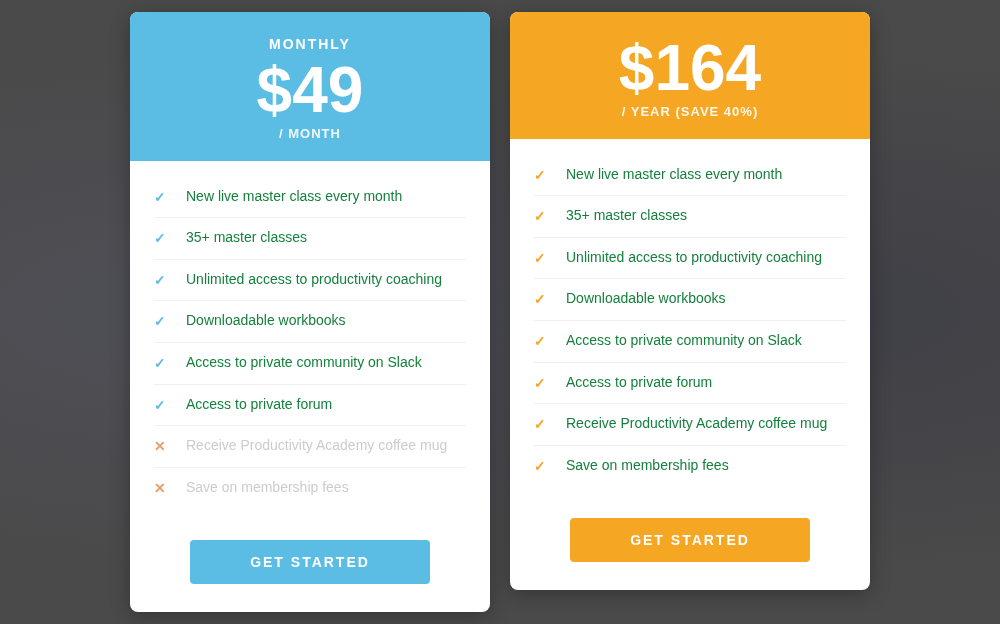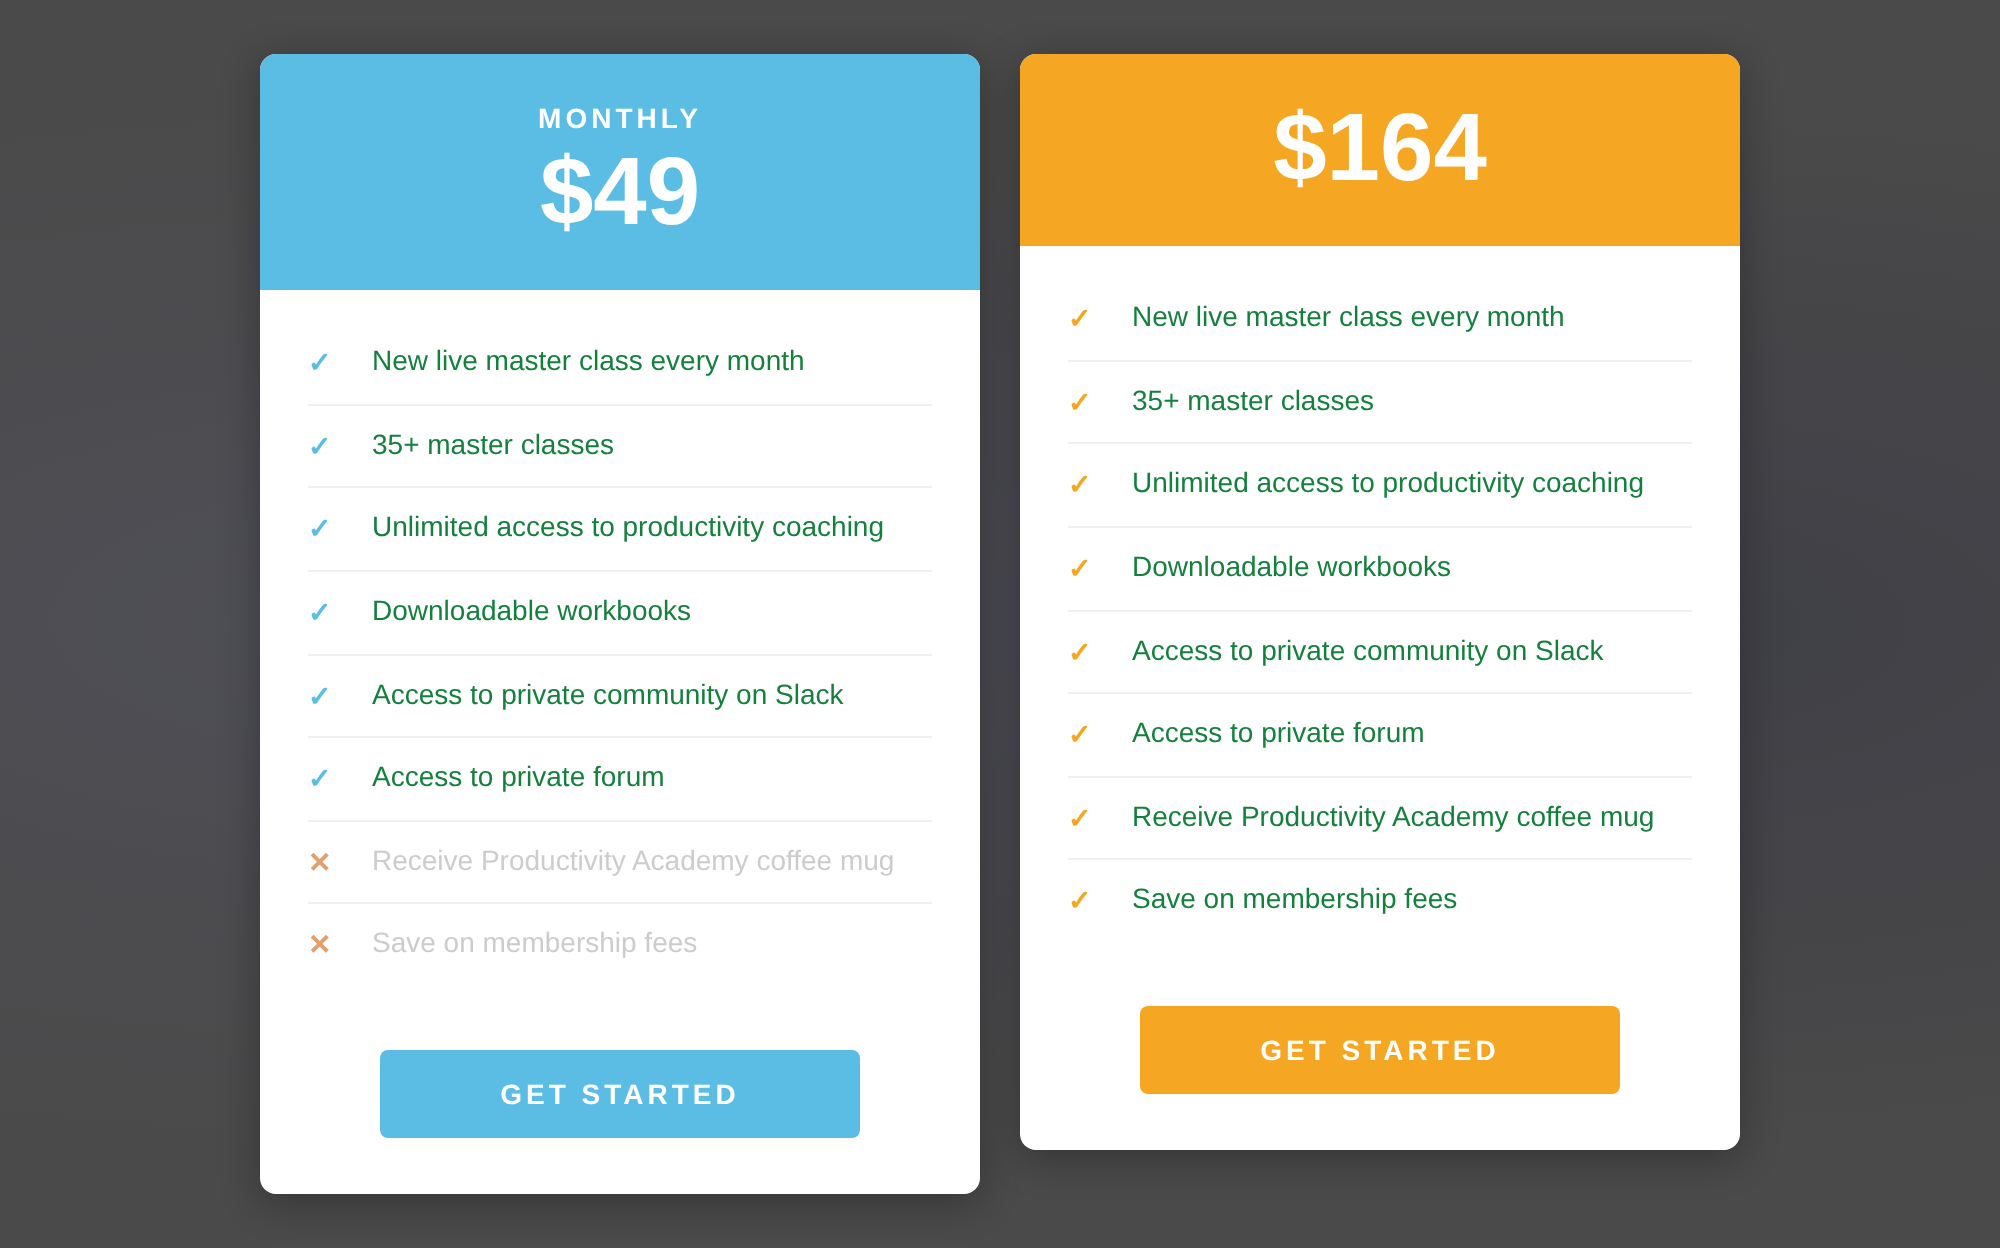--- a/index.html
+++ b/index.html
@@ -52,21 +52,21 @@
 
     .plan-name {
       font-size: 14px;
       font-weight: 700;
       letter-spacing: 2px;
       text-transform: uppercase;
       margin-bottom: 6px;
     }
 
     .plan-price {
-      font-size: 48px;
+      font-size: 64px;
       font-weight: 700;
       line-height: 1;
       margin-bottom: 4px;
     }
 
     .plan-period {
       font-size: 13px;
       font-weight: 600;
       letter-spacing: 1px;
       text-transform: uppercase;
@@ -148,20 +148,21 @@
     }
   </style>
 </head>
 <body>
 
 <div class="pricing-container">
 <div class="pricing-card">
       <div class="card-header blue">
         <div class="plan-name">MONTHLY</div>
         <div class="plan-price">$49</div>
+        <div class="plan-period">/ MONTH</div>
       </div>
       <ul class="features-list">
         <li class="feature-item">
           <span class="feature-icon check">✓</span>
           <span class="feature-text ">New live master class every month</span>
         </li>
         <li class="feature-item">
           <span class="feature-icon check">✓</span>
           <span class="feature-text ">35+ master classes</span>
         </li>
@@ -188,20 +189,21 @@
         <li class="feature-item">
           <span class="feature-icon cross">✕</span>
           <span class="feature-text disabled">Save on membership fees</span>
         </li>
       </ul>
       <div class="card-footer"><button class="cta-button blue">GET STARTED</button></div>
     </div>
     <div class="pricing-card">
       <div class="card-header orange">
         <div class="plan-price">$164</div>
+        <div class="plan-period">/ YEAR (SAVE 40%)</div>
       </div>
       <ul class="features-list">
         <li class="feature-item">
           <span class="feature-icon check-orange">✓</span>
           <span class="feature-text ">New live master class every month</span>
         </li>
         <li class="feature-item">
           <span class="feature-icon check-orange">✓</span>
           <span class="feature-text ">35+ master classes</span>
         </li>

